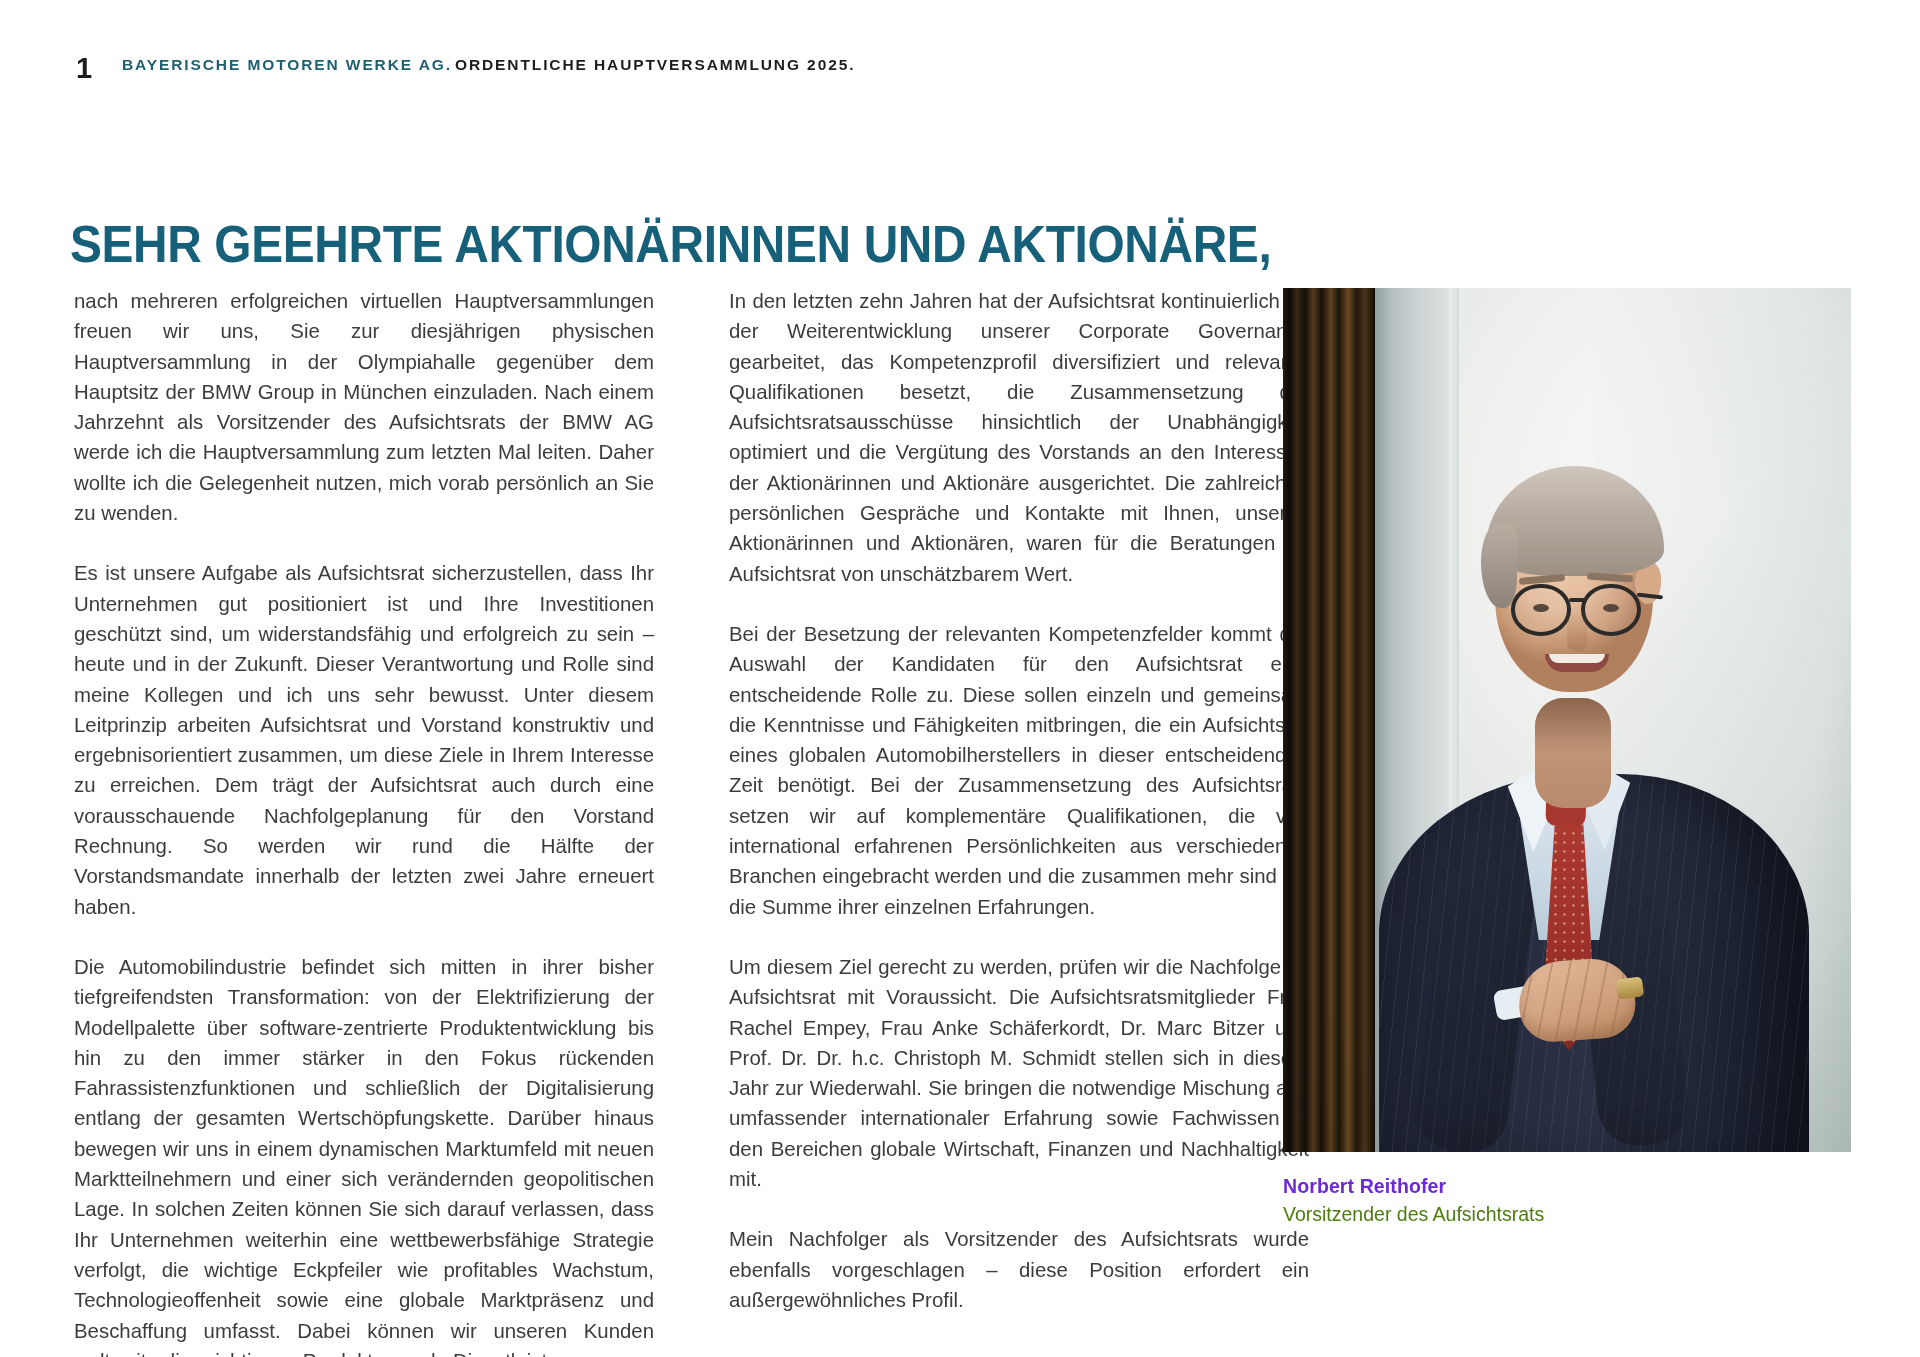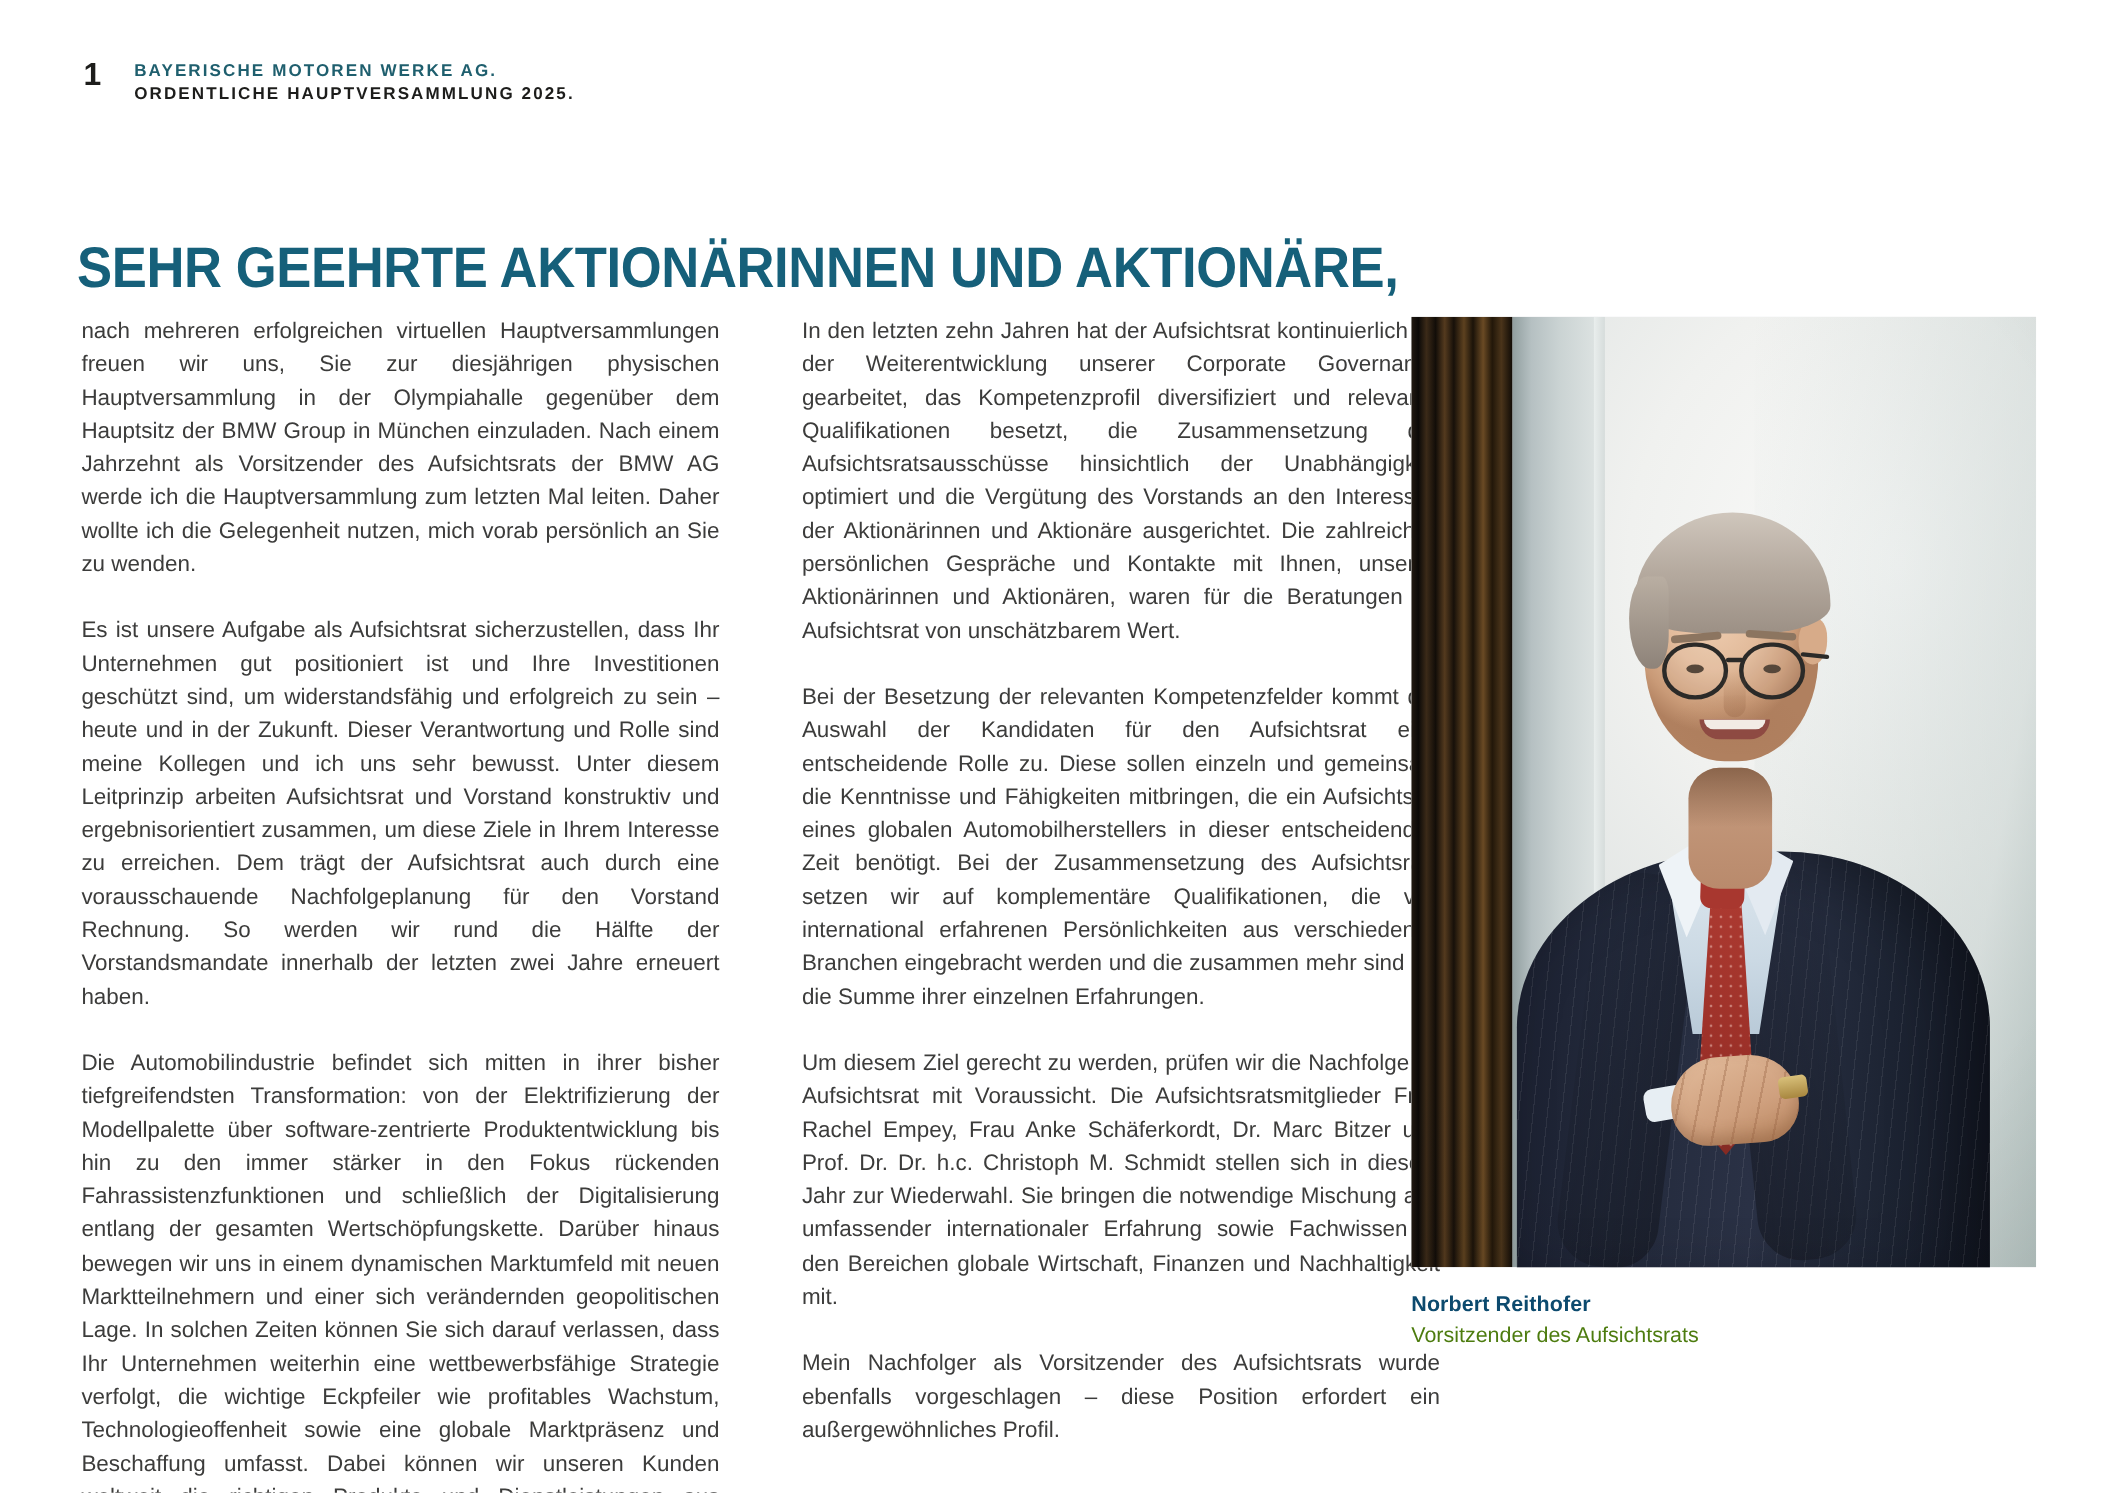--- a/index.html
+++ b/index.html
@@ -28,21 +28,21 @@
     font-size: 29px;
     font-weight: 700;
     color: #1d1d1b;
     line-height: 1;
     width: 46px;
     flex: 0 0 46px;
     letter-spacing: 0px;
   }
   .header-lines {
     display: flex;
-    flex-direction: column;
+    flex-direction: row;
     gap: 3px;
     padding-top: 2px;
   }
   .header-line-1 {
     font-size: 15.5px;
     font-weight: 700;
     letter-spacing: 1.9px;
     color: #1f5f6e;
     line-height: 1.15;
   }
@@ -453,21 +453,21 @@
     pointer-events: none;
   }
 
   
   .caption {
     margin-top: 22px;
   }
   .caption-name {
     font-size: 19.5px;
     font-weight: 700;
-    color: #0c4a6e;
+    color: #6d28d9;
     line-height: 1.3;
     letter-spacing: 0.1px;
   }
   .caption-role {
     font-size: 19.5px;
     font-weight: 400;
     color: #4d7c0f;
     line-height: 1.4;
     margin-top: 2px;
   }

